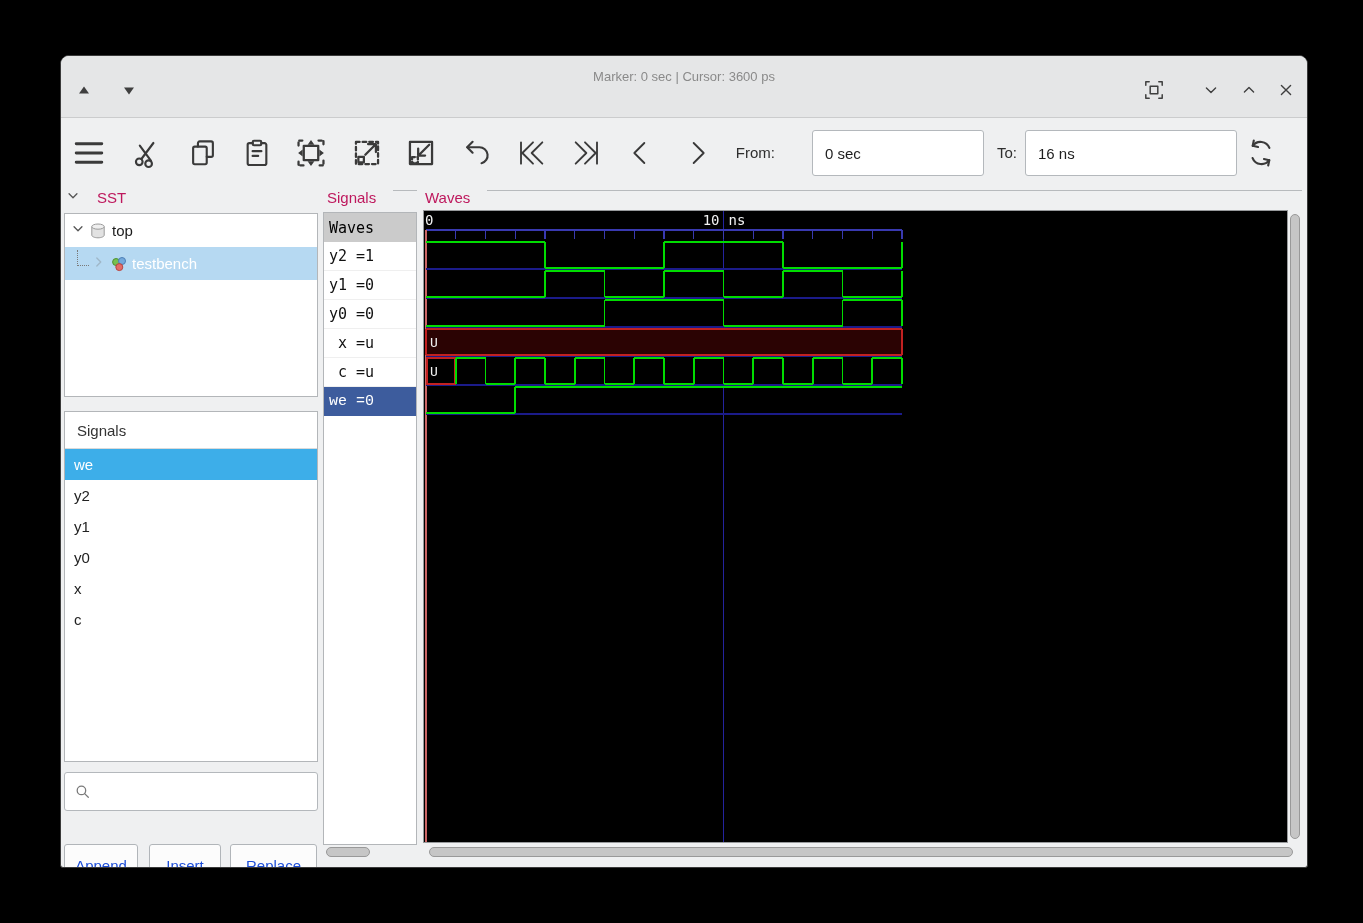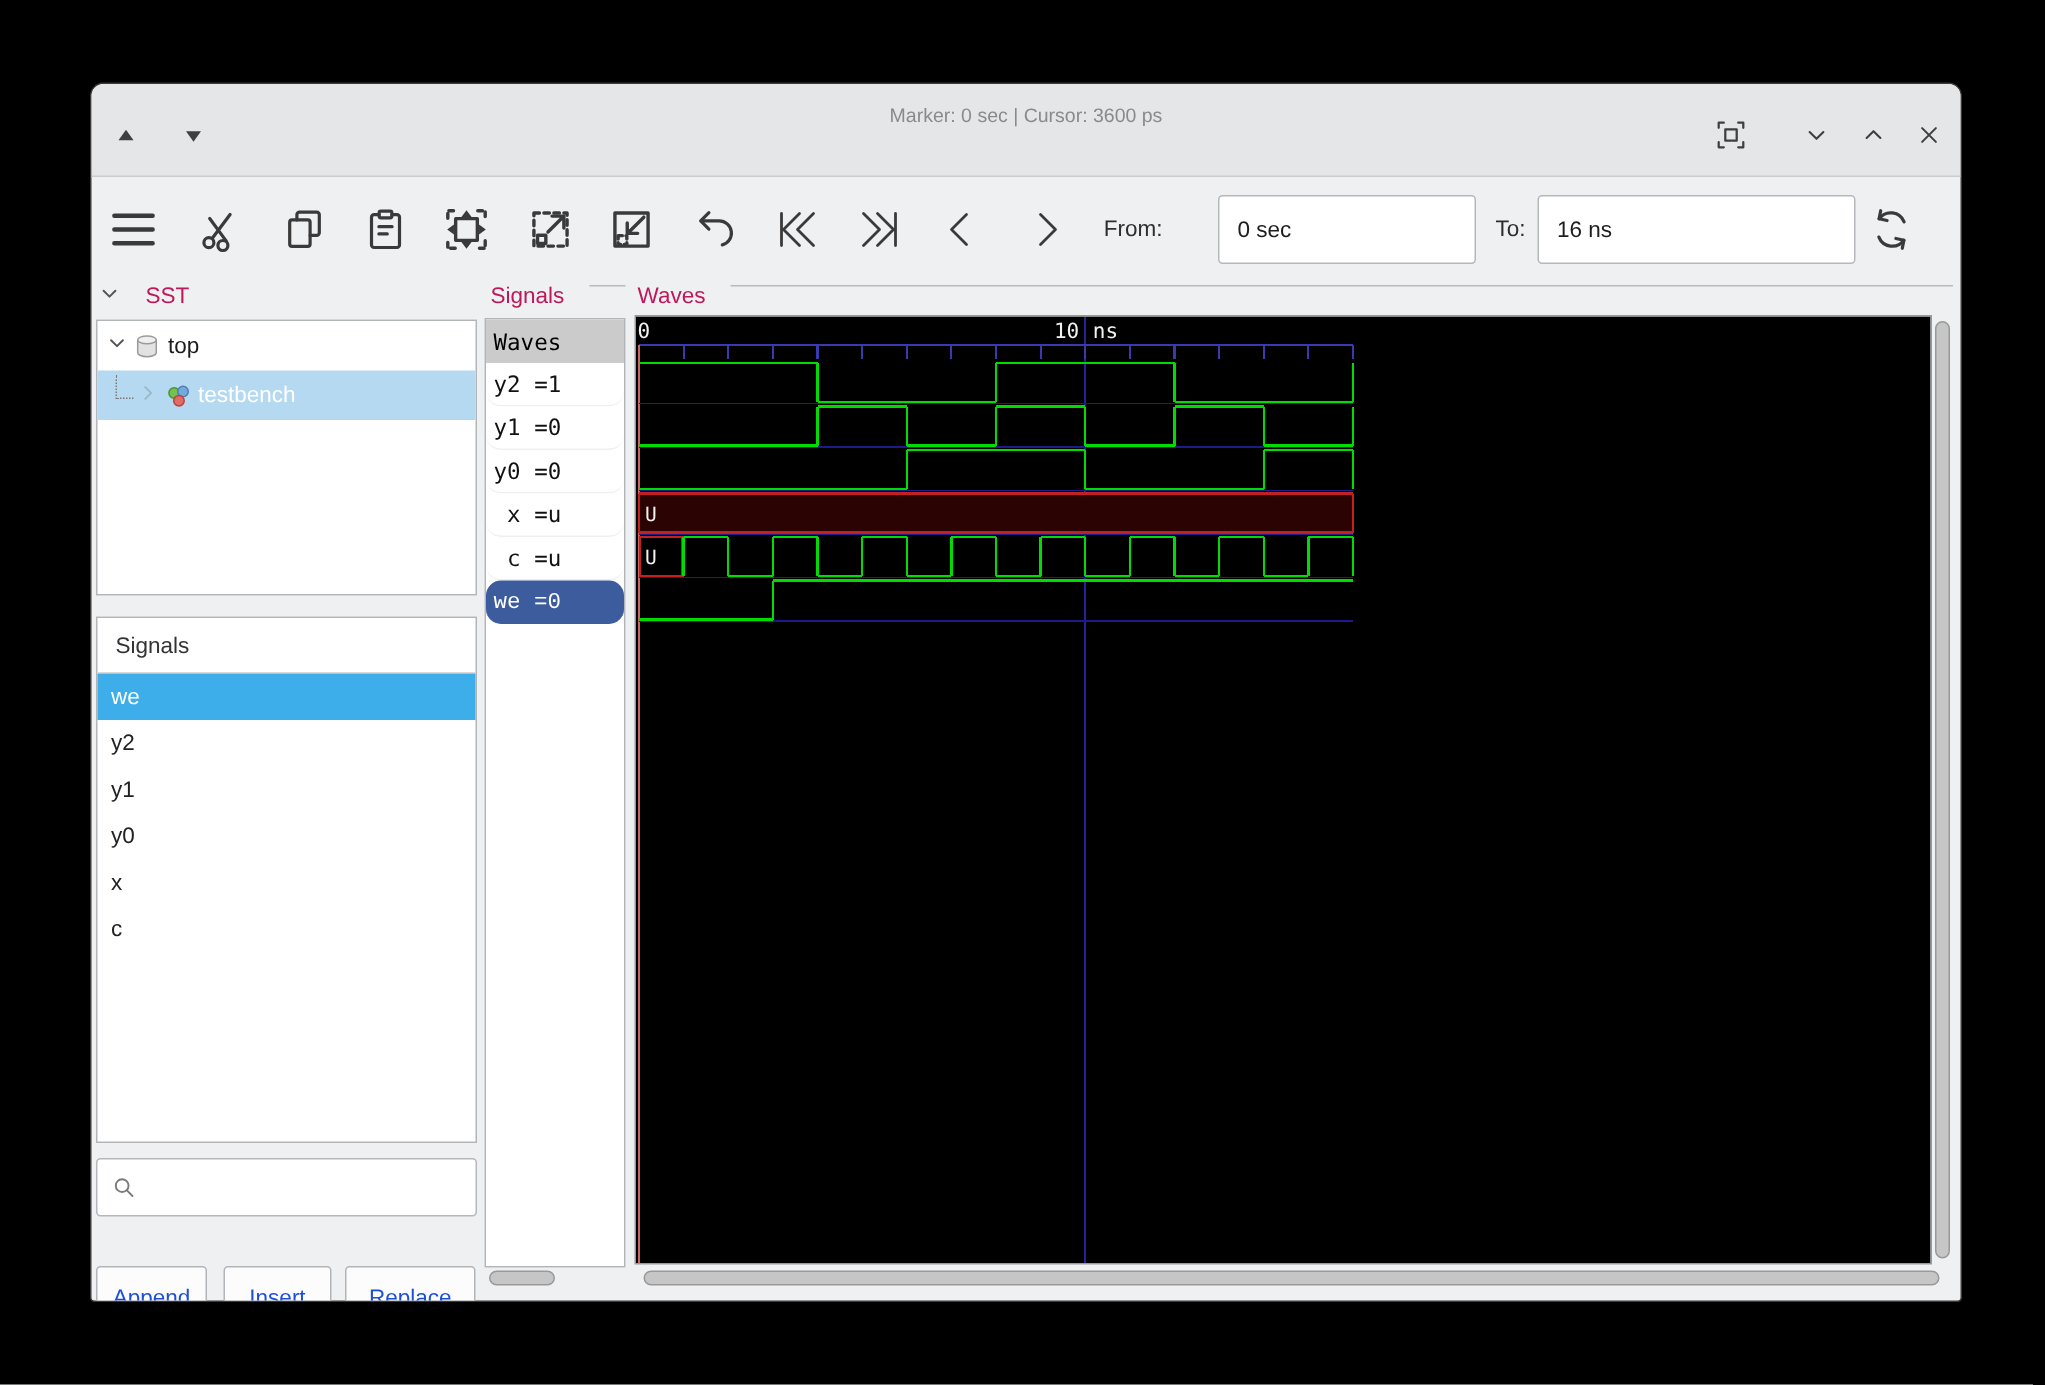--- a/index.html
+++ b/index.html
@@ -46,21 +46,21 @@
   .pbtn{position:absolute;top:788px;height:43px;background:#fcfcfc;
         border:1px solid #b1b5b9;border-radius:3px;font-size:15px;color:#1d4ed8;
         display:flex;align-items:center;justify-content:center;box-sizing:border-box;}
   
   .mid-box{position:absolute;left:262px;top:156px;width:94px;height:633px;background:#fff;
            border:1px solid #b3b6b9;box-sizing:border-box;overflow:hidden;
            font-family:"DejaVu Sans Mono",monospace;font-size:15px;}
   .time-header{height:29px;background:#cbcbcb;color:#000;display:flex;
                align-items:center;padding-left:5px;white-space:pre;box-sizing:border-box;}
   .mid-row{height:29px;display:flex;align-items:center;padding-left:5px;white-space:pre;
-           color:#111;box-sizing:border-box;border-bottom:1px solid #efefef;border-radius:10px;}
+           color:#111;box-sizing:border-box;border-bottom:1px solid #efefef;}
   .mid-row.selected{background:#3d5c9d;color:#fff;border-bottom-color:#3d5c9d;font-family:Liberation Mono, monospace;}
   
   .wave-area{position:absolute;left:363px;top:155px;width:863px;height:631px;
              background:#000;outline:1px solid #97999b;}
   
   .thumb{position:absolute;background:#c6c6c6;border:1px solid #999;border-radius:6px;box-sizing:border-box;}
 </style>
 </head>
 <body>
 

